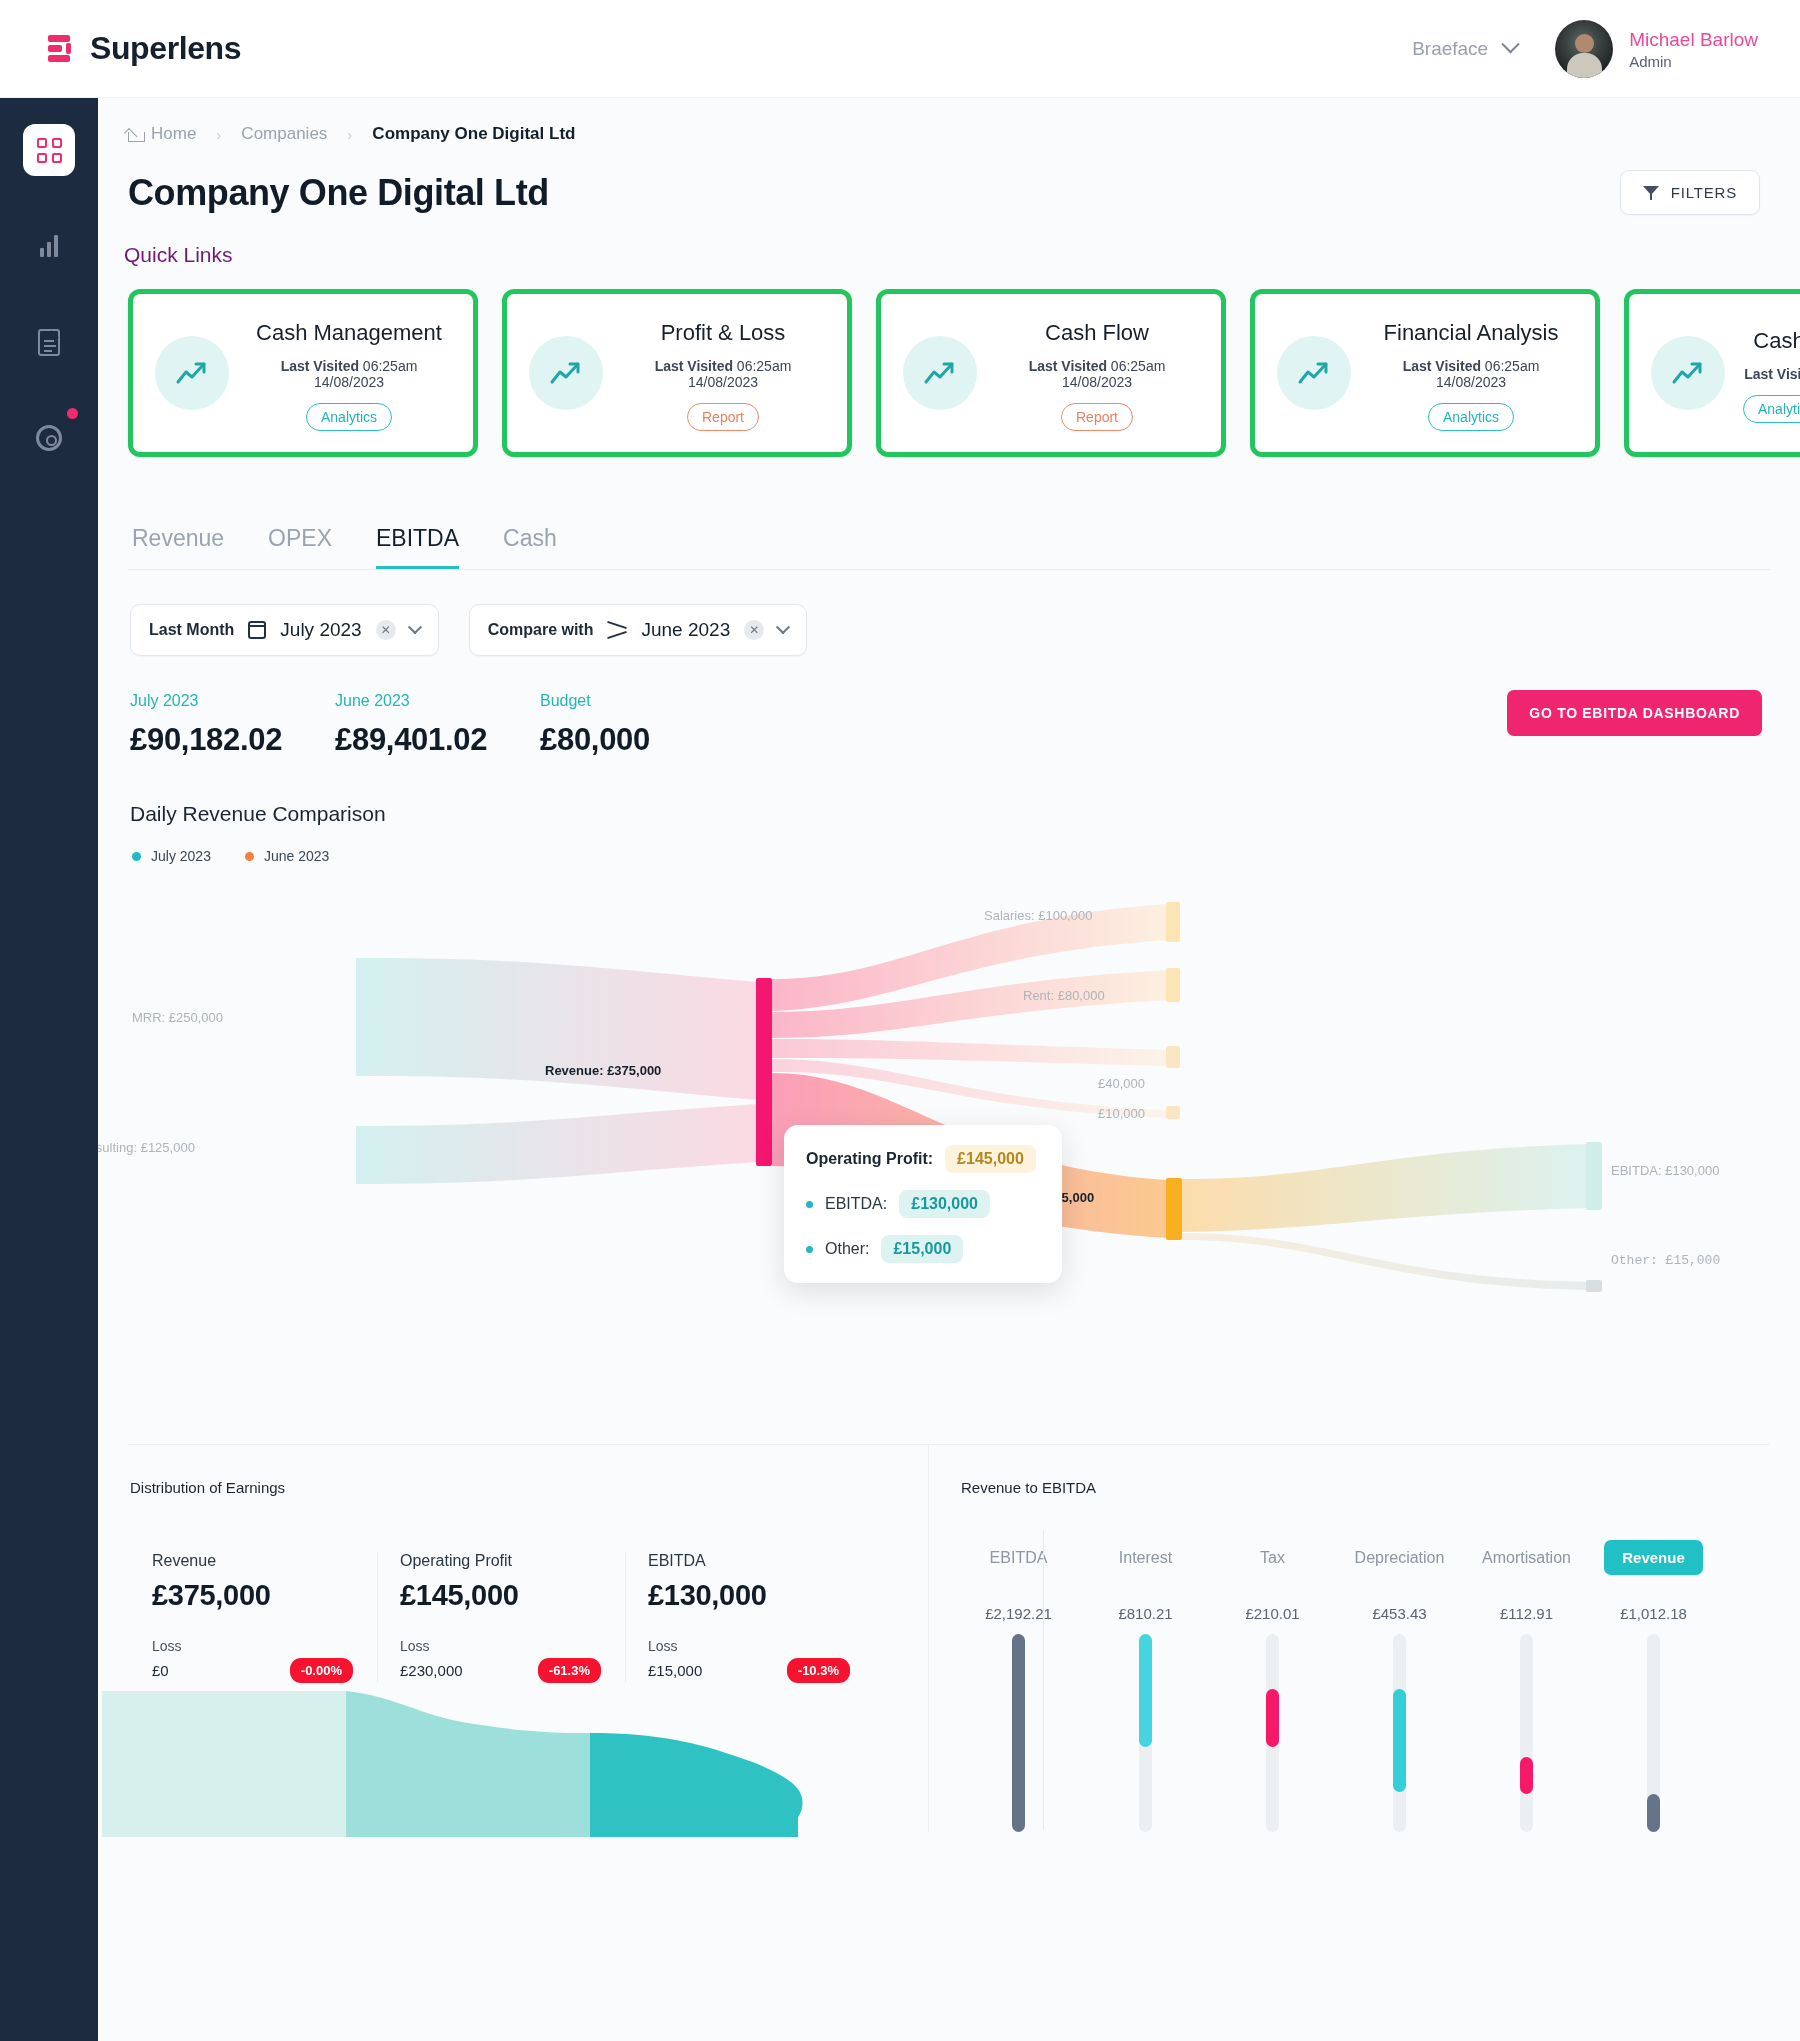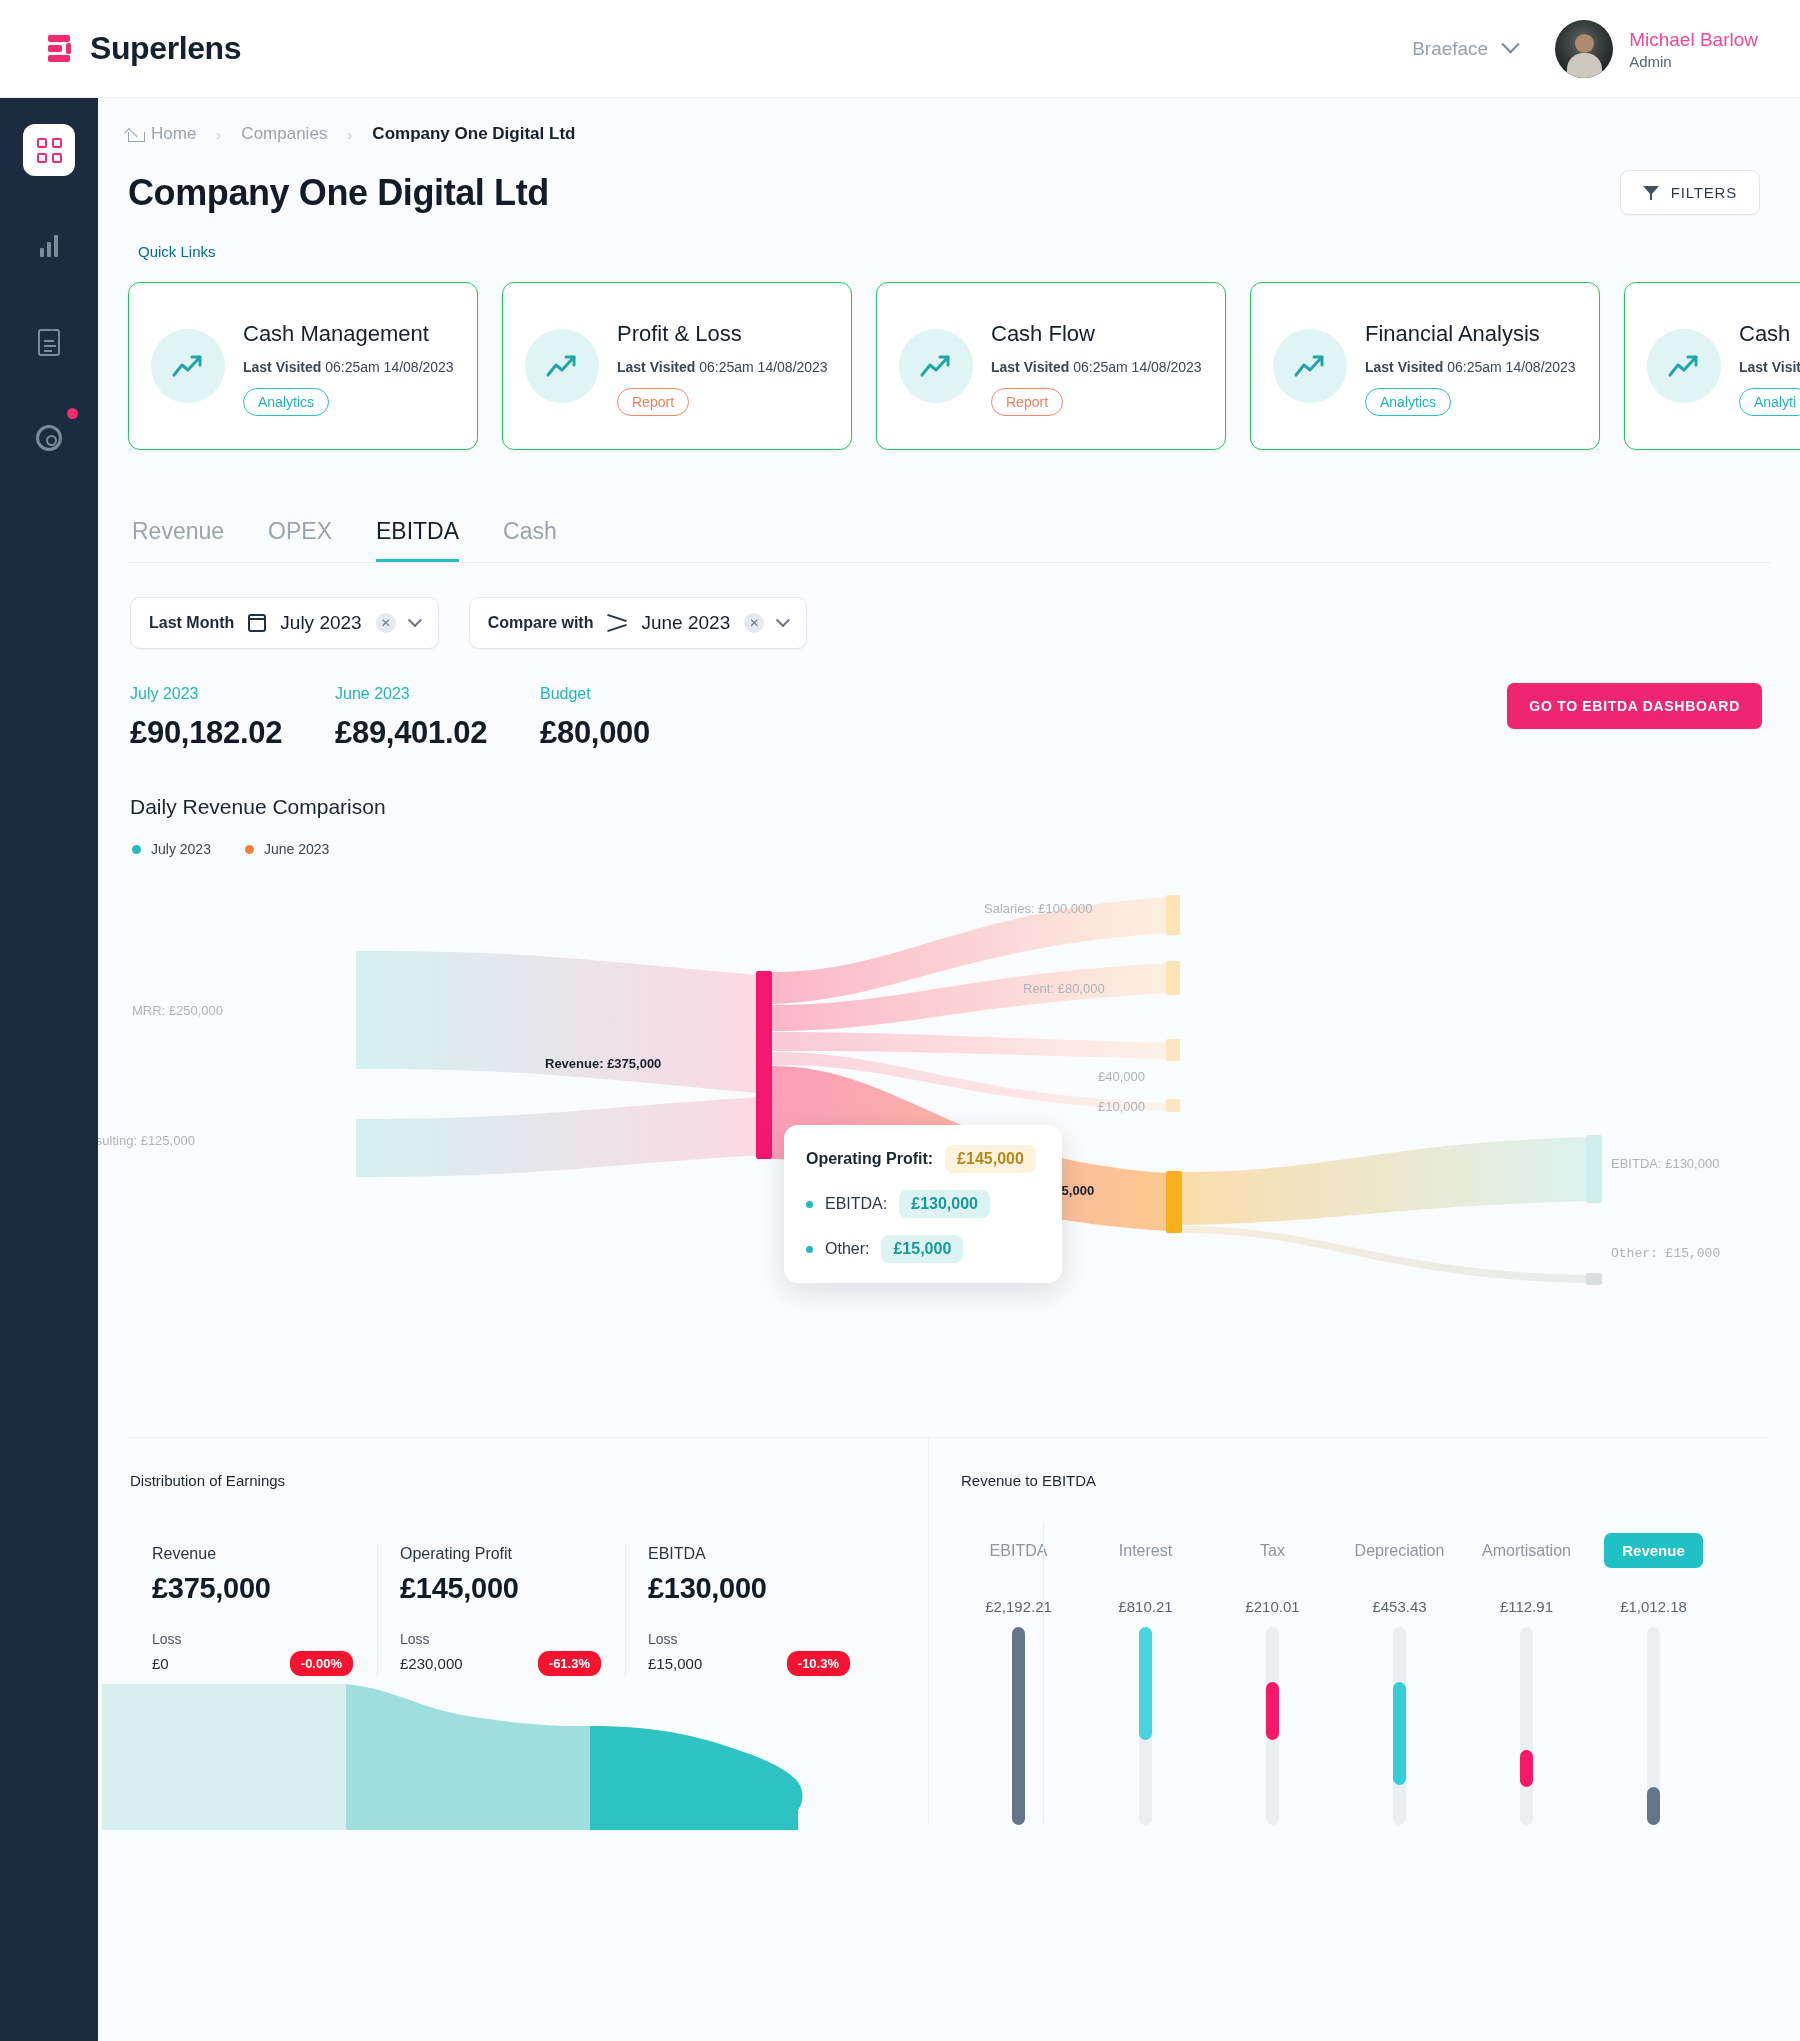--- a/index.html
+++ b/index.html
@@ -104,29 +104,29 @@
   .filters-btn {
     margin-left:auto; display:flex; align-items:center; gap:12px;
     border:1px solid #e1e6ec; background:#fff; border-radius: 9px;
     padding: 13px 22px; font-size: 15px; letter-spacing:.8px; color:#303b49; cursor:pointer;
     box-shadow: 0 1px 2px rgba(16,24,40,.04);
   }
   .funnel { width:16px; height:14px; position:relative; }
   .funnel::before{content:"";position:absolute;left:0;top:0;border-left:8px solid transparent;border-right:8px solid transparent;border-top:9px solid #45505f;}
   .funnel::after{content:"";position:absolute;left:7px;top:7px;width:2px;height:7px;background:#45505f;}
 
-  .section-label { font-size: 15px; color:#0369a1; padding: 28px 0 0 40px; }
+  .section-label { font-size: 21px; color:#701a75; padding: 28px 0 0 26px; }
 
   
   .qlinks { display:flex; gap:24px; padding: 22px 0 0 30px; }
   .qcard {
     flex: none; width: 350px; height: 168px; background:#fff;
-    border:1px solid #22c55e; border-radius: 12px;
+    border:5px solid #22c55e; border-radius: 12px;
     box-shadow: 0 1px 3px rgba(16,24,40,.05);
-    display:flex; align-items:center; padding: 0 22px; gap: 18px; cursor:pointer;
+    display:flex; align-items:center; padding: 0 22px; gap: 18px; cursor:pointer;text-align:center;
   }
   .qcirc { width:74px; height:74px; border-radius:50%; background:#dff4f3; flex:none; display:flex; align-items:center; justify-content:center; }
   .qbody { padding-top: 4px; }
   .qtitle { font-size: 22px; color:#16202c; margin-bottom: 12px; }
   .qvisit { font-size: 14px; color:#3b4656; margin-bottom: 13px; }
   .qvisit b { font-weight: 700; }
   .qtag {
     display:inline-block; font-size:14px; padding: 5px 14px; border-radius: 14px;
     border:1px solid #2bbfbf; color:#21b3b3;
   }

